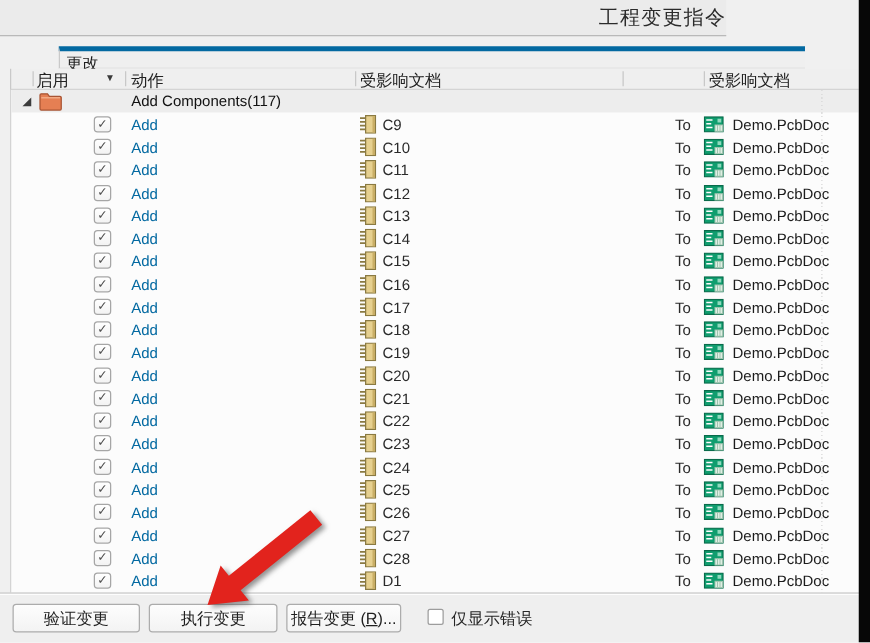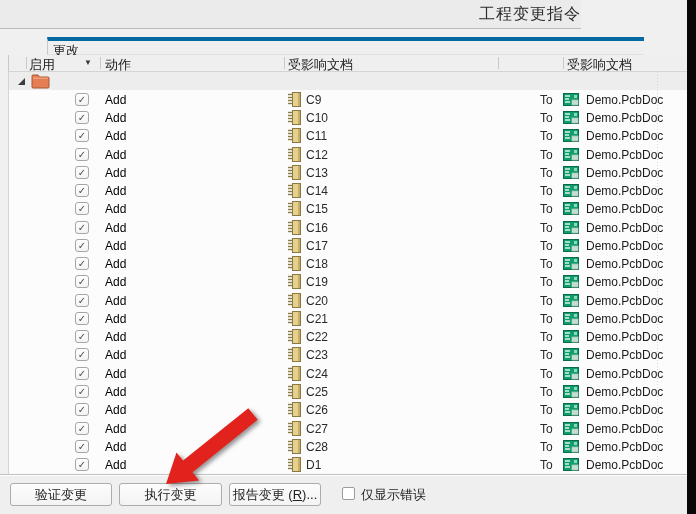--- a/index.html
+++ b/index.html
@@ -31,21 +31,21 @@
   .t-row { position:relative; height:18.27px; width:679px; }
   .group-row { background:#ededed; }
 
   .expander { position:absolute; left:9px; top:6px; width:0; height:0;
               border-right:7px solid #3c3c3c; border-top:7px solid transparent; }
   .folder-ic { position:absolute; left:22px; top:2px; }
   .group-lbl { position:absolute; left:96px; top:2px; font-size:12px; color:#111; }
 
   .cbx { position:absolute; left:66px; top:2.5px; width:14px; height:13px; border:1px solid #a6a6a6; border-radius:3px;
          background:linear-gradient(#ffffff,#f3f3f3); text-align:center; line-height:11px; font-size:10px; color:#4c4c4c; }
-  .action { position:absolute; left:96px; top:2.5px; font-size:12px; color:#000000; }
+  .action { position:absolute; left:96px; top:2.5px; font-size:12px; color:#0369a1; }
   .chip-ic { position:absolute; left:279px; top:1.5px; }
   .obj-lbl { position:absolute; left:297px; top:2.5px; font-size:12px; color:#2a2a2a; }
   .to-lbl { position:absolute; left:492px; top:2.5px; font-size:12px; color:#2a2a2a;margin-left:39px; }
   .doc-ic { position:absolute; left:554px; top:2.5px; }
   .doc-lbl { position:absolute; left:577px; top:2.5px; font-size:12px; color:#1c1c1c; }
 
   
   .footer-sep1 { position:absolute; left:0; top:474px; width:696px; height:1px; background:#c2c2c2; }
   .footer-sep2 { position:absolute; left:0; top:475px; width:696px; height:1px; background:#fdfdfd; }
   .footer { position:absolute; left:0; top:476px; width:696px; height:38px; background:#efefef; }
@@ -92,20 +92,21 @@
     <span class="lbl" style="left:558px">受影响文档</span>
   </div>
 
   <div class="rows-area">
     <div class="t-row group-row">
       <div class="expander"></div>
       <svg class="folder-ic" width="19" height="15" viewBox="0 0 19 15">
         <path d="M1 3.5 L1 13 Q1 14 2 14 L17 14 Q18 14 18 13 L18 4 Q18 3 17 3 L8.5 3 L7 1 L2 1 Q1 1 1 2 Z" fill="#e57f53" stroke="#a85433" stroke-width="1"></path>
         <path d="M2 4.2 L17 4.2" stroke="#f2a983" stroke-width="1.2" fill="none"></path>
       </svg>
+      <span class="group-lbl">Add Components(117)</span>
     </div>
     <div id="rows-host">
   <div class="t-row">
     <div class="cbx">✓</div>
     <span class="action">Add</span>
     <svg class="chip-ic" width="13" height="15" viewBox="0 0 13 15">
       <rect x="4.5" y="0.5" width="8" height="14" fill="#e6d08f" stroke="#8a7a42" stroke-width="1"></rect>
       <rect x="10" y="1" width="2" height="13" fill="#c9ae66"></rect>
       <g stroke="#8a7a42" stroke-width="1.4">
         <line x1="0" y1="2.5" x2="4.5" y2="2.5"></line>

